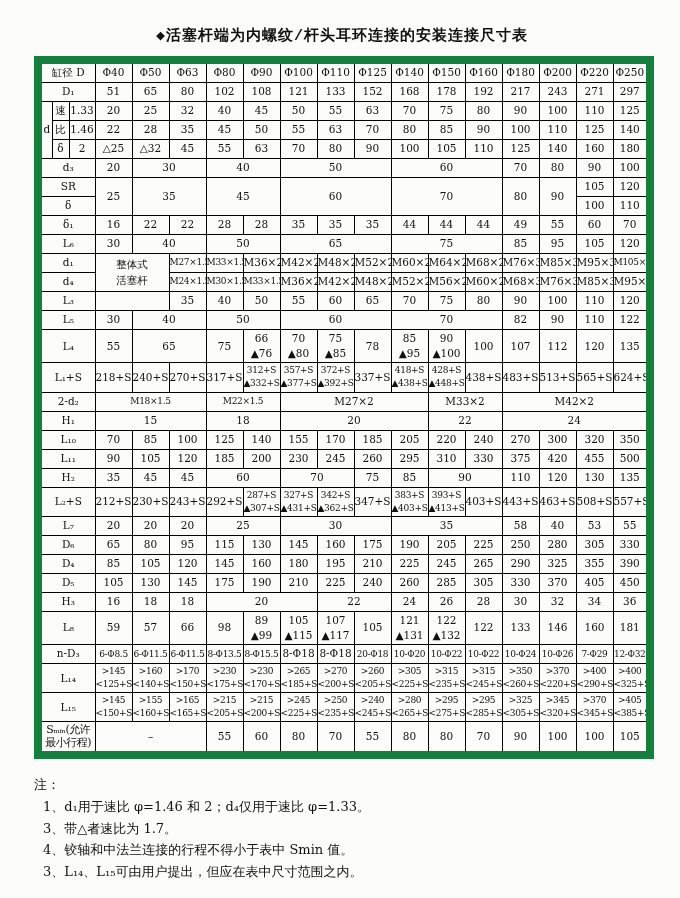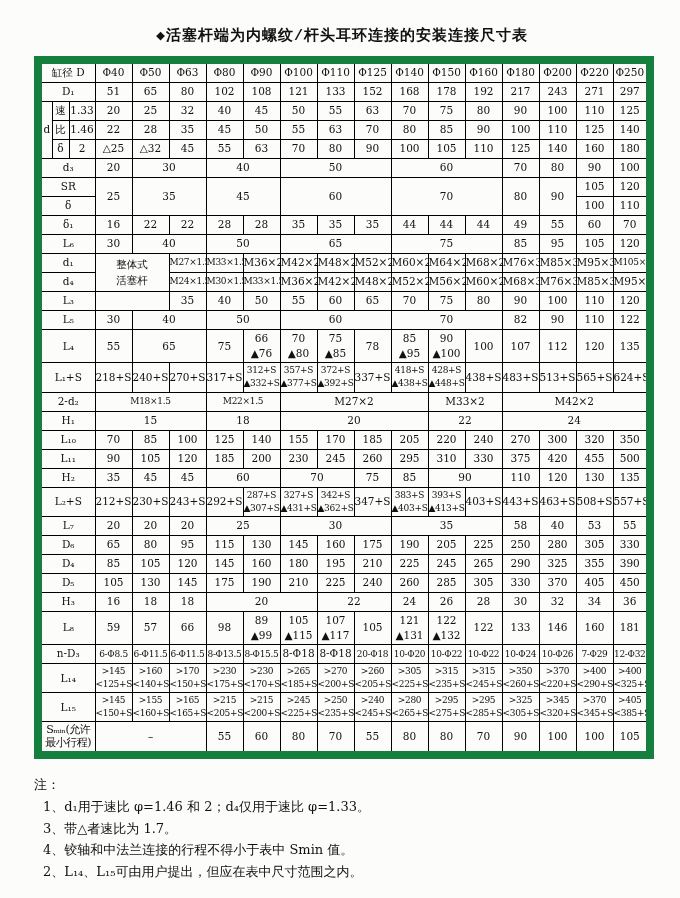--- a/index.html
+++ b/index.html
@@ -628,16 +628,16 @@
         </tr>
       </tbody>
   </table>
 
   <div class="notes">
     <div class="heading">注：</div>
     <div>
         <div class="note-line">1、d₁用于速比 φ=1.46 和 2；d₄仅用于速比 φ=1.33。</div>
         <div class="note-line">3、带△者速比为 1.7。</div>
         <div class="note-line">4、铰轴和中法兰连接的行程不得小于表中 Smin 值。</div>
-        <div class="note-line">2、L₁₄、L₁₅可由用户提出，但应在表中尺寸范围之内。</div>
+        <div class="note-line">3、L₁₄、L₁₅可由用户提出，但应在表中尺寸范围之内。</div>
       </div>
   </div>
 </div>
 
 </body></html>

